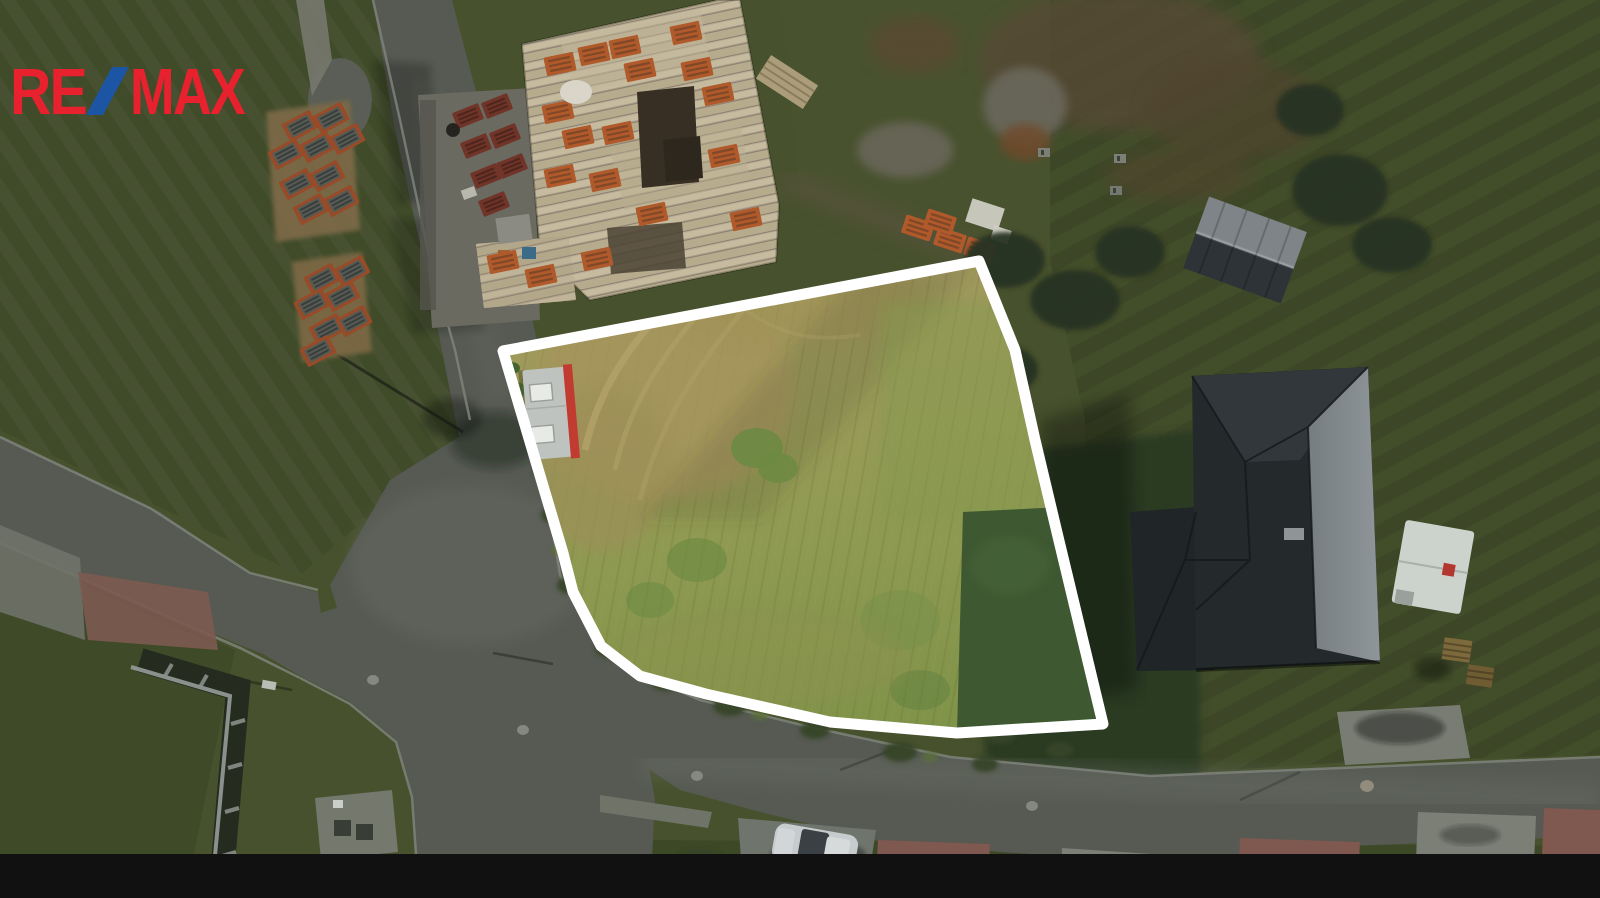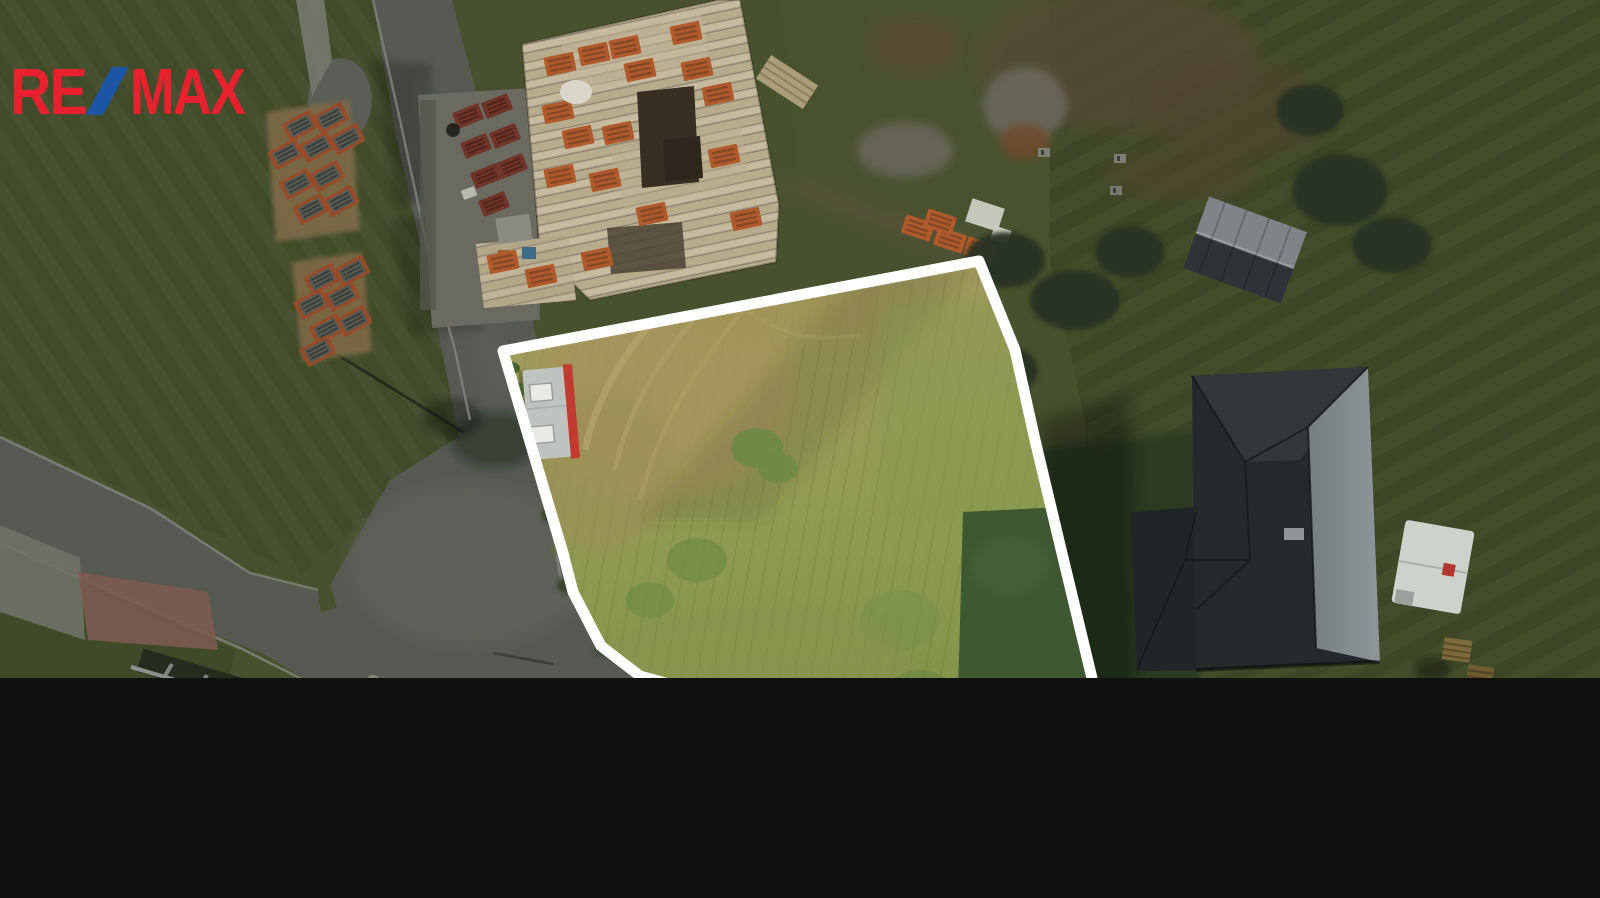--- a/index.html
+++ b/index.html
@@ -1,16 +1,16 @@
 <!DOCTYPE html>
 <html><head>
 <meta charset="utf-8">
 <style>
   html,body{margin:0;padding:0;background:#111;}
-  .stage{position:relative;width:1600px;height:678px;overflow:hidden;background:#1d4ed8;
+  .stage{position:relative;width:1600px;height:854px;overflow:hidden;background:#1d4ed8;
          font-family:"Liberation Sans",sans-serif;text-align:right;}
   .stage svg{position:absolute;inset:0;display:block;}
   .logo-txt{font-family:"Liberation Sans",sans-serif;font-weight:bold;font-size:64px;letter-spacing:-2px;}
 </style>
 </head>
 <body>
 
 <div class="stage">
 <svg viewBox="0 0 1600 898" width="1600" height="898">
   <defs>

